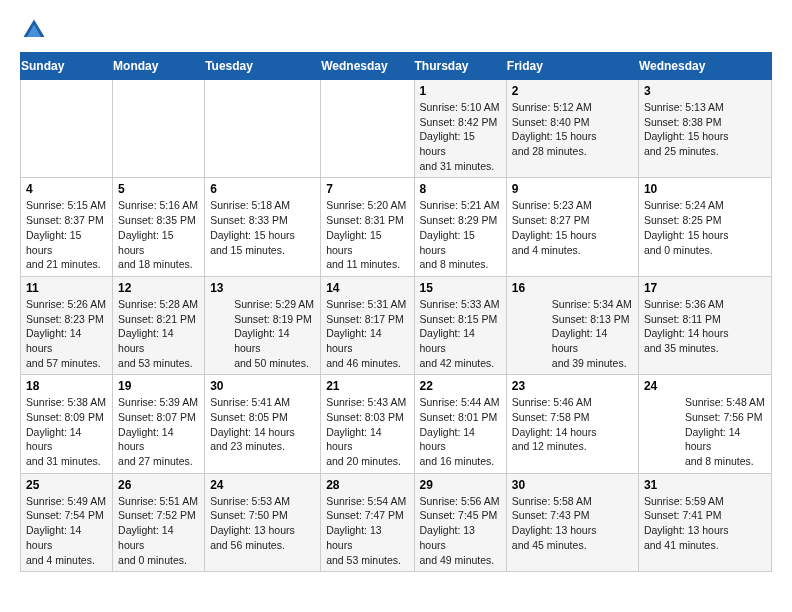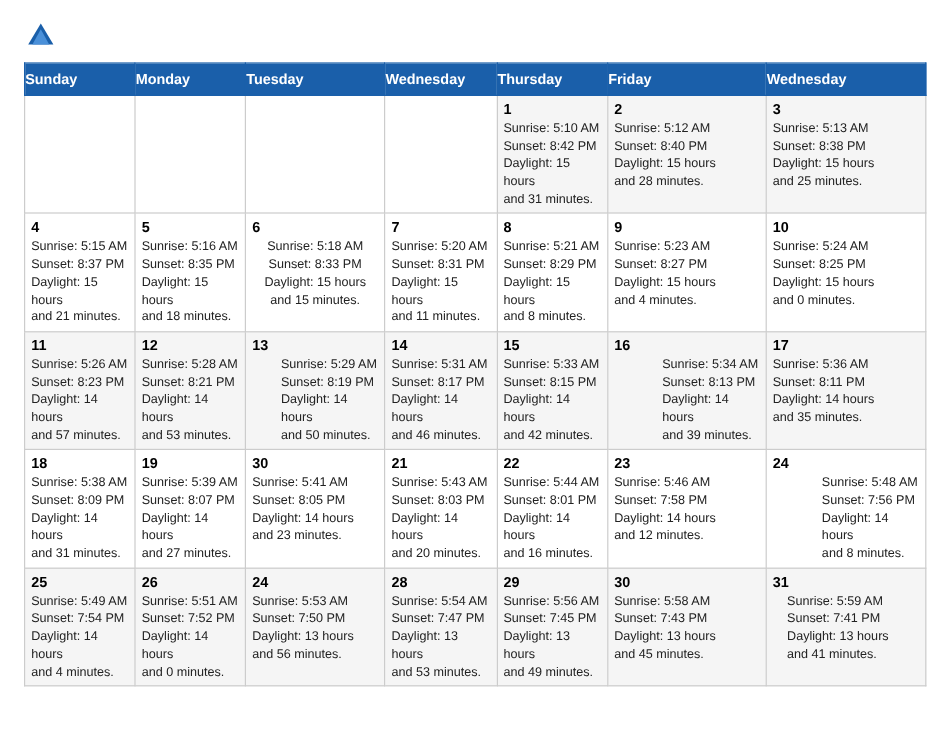--- a/index.html
+++ b/index.html
@@ -171,21 +171,21 @@
         </td>
         <td>
           <span class="day-num">5</span>
           <div class="day-info" style="white-space: pre-line;">Sunrise: 5:16 AM
 Sunset: 8:35 PM
 Daylight: 15 hours
 and 18 minutes.</div>
         </td>
         <td>
           <span class="day-num">6</span>
-          <div class="day-info" style="white-space: pre-line; text-align: center;">Sunrise: 5:18 AM
+          <div class="day-info" style="white-space: pre-line;">Sunrise: 5:18 AM
 Sunset: 8:33 PM
 Daylight: 15 hours
 and 15 minutes.</div>
         </td>
         <td>
           <span class="day-num">7</span>
           <div class="day-info" style="white-space: pre-line;">Sunrise: 5:20 AM
 Sunset: 8:31 PM
 Daylight: 15 hours
 and 11 minutes.</div>
@@ -352,20 +352,20 @@
         </td>
         <td>
           <span class="day-num">30</span>
           <div class="day-info" style="white-space: pre-line;">Sunrise: 5:58 AM
 Sunset: 7:43 PM
 Daylight: 13 hours
 and 45 minutes.</div>
         </td>
         <td>
           <span class="day-num">31</span>
-          <div class="day-info" style="white-space: pre-line; margin-left: 12px;">Sunrise: 5:59 AM
+          <div class="day-info" style="white-space: pre-line;">Sunrise: 5:59 AM
 Sunset: 7:41 PM
 Daylight: 13 hours
 and 41 minutes.</div>
         </td>
       </tr>
     </tbody>
 </table>
 
 </body></html>

